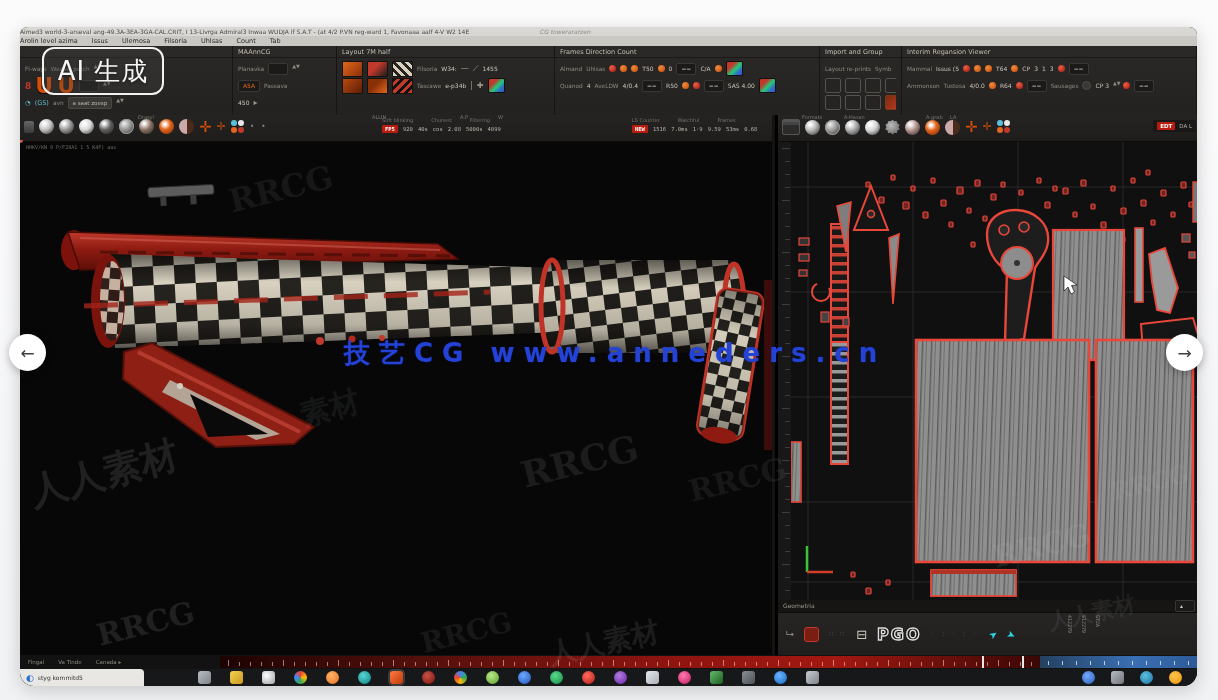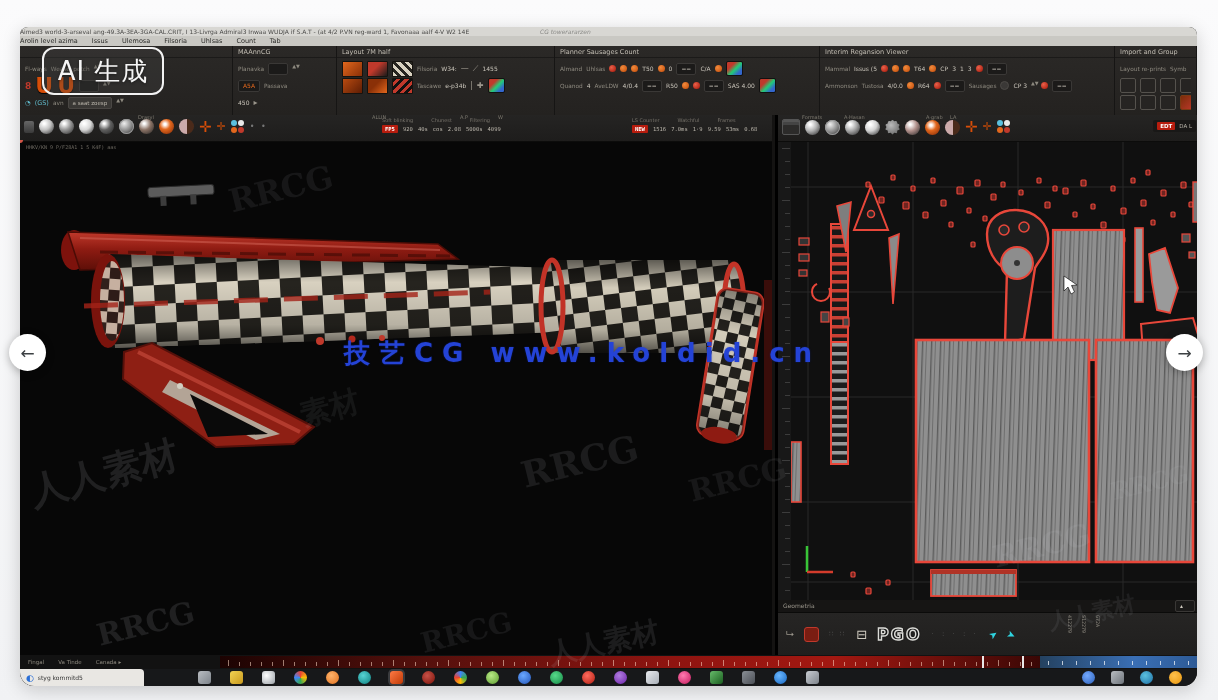--- a/index.html
+++ b/index.html
@@ -158,21 +158,21 @@
             <span class="tk tk-thumb" style="background: linear-gradient(135deg, rgb(138, 48, 7) 40%, rgb(226, 103, 29));"></span>
             <span class="tk tk-thumb" style="background: repeating-linear-gradient(-45deg, rgb(192, 57, 43) 0px, rgb(192, 57, 43) 3px, rgb(17, 17, 17) 3px, rgb(17, 17, 17) 6px);"></span>
             <span class="tk tk-lbl">Tascawe</span>
             <span class="tk tk-val">e-p34b</span>
             <span class="tk tk-glyph">|</span>
             <span class="tk tk-glyph">✚</span>
             <span class="tk tk-cicon"></span>
           </div>
         </div>
         <div class="panel" style="width: 265px;">
-          <div class="phead">Planner Sausages Count</div>
+          <div class="phead">Frames Direction Count</div>
           <div class="prow">
             <span class="tk tk-lbl">Almand</span>
             <span class="tk tk-lbl">Uhlsas</span>
             <span class="tk tk-rdot"></span>
             <span class="tk tk-dot"></span>
             <span class="tk tk-dot"></span>
             <span class="tk tk-val">T50</span>
             <span class="tk tk-dot"></span>
             <span class="tk tk-val">0</span>
             <span class="tk tk-chip">==</span>
@@ -185,20 +185,39 @@
             <span class="tk tk-val">4</span>
             <span class="tk tk-lbl">AveLDW</span>
             <span class="tk tk-val">4/0.4</span>
             <span class="tk tk-chip">==</span>
             <span class="tk tk-val">R50</span>
             <span class="tk tk-dot"></span>
             <span class="tk tk-rdot"></span>
             <span class="tk tk-chip">==</span>
             <span class="tk tk-val">SAS 4.00</span>
             <span class="tk tk-cicon"></span>
+          </div>
+        </div>
+        <div class="panel" style="width: 82px;">
+          <div class="phead">Import and Group</div>
+          <div class="prow">
+            <span class="tk tk-lbl">Layout re-prints</span>
+            <span class="tk tk-lbl">Symb</span>
+          </div>
+          <div class="prow">
+            <span class="tk tk-sq"></span>
+            <span class="tk tk-sq"></span>
+            <span class="tk tk-sq"></span>
+            <span class="tk tk-sq"></span>
+          </div>
+          <div class="prow">
+            <span class="tk tk-sq"></span>
+            <span class="tk tk-sq"></span>
+            <span class="tk tk-sq"></span>
+            <span class="tk tk-osq"></span>
           </div>
         </div>
         <div class="panel" style="width: 295px;">
           <div class="phead">Interim Regansion Viewer</div>
           <div class="prow">
             <span class="tk tk-lbl">Mammal</span>
             <span class="tk tk-val">Issus (5</span>
             <span class="tk tk-rdot"></span>
             <span class="tk tk-dot"></span>
             <span class="tk tk-dot"></span>
@@ -218,39 +237,20 @@
             <span class="tk tk-dot"></span>
             <span class="tk tk-val">R64</span>
             <span class="tk tk-rdot"></span>
             <span class="tk tk-chip">==</span>
             <span class="tk tk-lbl">Sausages</span>
             <span class="tk tk-ddot"></span>
             <span class="tk tk-val">CP 3</span>
             <span class="tk tk-spin">▲▼</span>
             <span class="tk tk-rdot"></span>
             <span class="tk tk-chip">==</span>
-          </div>
-        </div>
-        <div class="panel" style="width: 82px;">
-          <div class="phead">Import and Group</div>
-          <div class="prow">
-            <span class="tk tk-lbl">Layout re-prints</span>
-            <span class="tk tk-lbl">Symb</span>
-          </div>
-          <div class="prow">
-            <span class="tk tk-sq"></span>
-            <span class="tk tk-sq"></span>
-            <span class="tk tk-sq"></span>
-            <span class="tk tk-sq"></span>
-          </div>
-          <div class="prow">
-            <span class="tk tk-sq"></span>
-            <span class="tk tk-sq"></span>
-            <span class="tk tk-sq"></span>
-            <span class="tk tk-osq"></span>
           </div>
         </div>
       </div>
 
     <div id="vpL">
       <div class="vtb">
         <div class="vticons" id="vpLicons">
             <span class="vi vi-bar"></span>
             <span class="vi vi-sph" style="background: radial-gradient(circle at 35% 30%, rgb(255, 255, 255) 5%, rgb(194, 194, 194) 45%, rgb(34, 34, 34) 100%);"></span>
             <span class="vi vi-sph" style="background: radial-gradient(circle at 35% 30%, rgb(255, 255, 255) 5%, rgb(150, 150, 150) 45%, rgb(34, 34, 34) 100%);"></span>
@@ -747,21 +747,21 @@
 
   <div id="aibadge">
     <span>AI 生成</span>
   </div>
   <div class="navbtn" style="left:9px;top:334px">
     <span>←</span>
   </div>
   <div class="navbtn" style="left:1166px;top:334px">
     <span>→</span>
   </div>
-  <div id="wmMain">技艺CG  www.koldid.cn</div>
+  <div id="wmMain">技艺CG  www.anneders.cn</div>
   <div id="ghosts">
       <span class="ghost" style="left: 228px; top: 170px; font-size: 32px; opacity: 0.08; transform: rotate(-14deg); position: absolute;">RRCG</span>
       <span class="ghost" style="left: 520px; top: 440px; font-size: 36px; opacity: 0.1; transform: rotate(-14deg); position: absolute;">RRCG</span>
       <span class="ghost" style="left: 96px; top: 606px; font-size: 30px; opacity: 0.12; transform: rotate(-14deg); position: absolute;">RRCG</span>
       <span class="ghost" style="left: 420px; top: 616px; font-size: 28px; opacity: 0.08; transform: rotate(-14deg); position: absolute;">RRCG</span>
       <span class="ghost" style="left: 688px; top: 462px; font-size: 30px; opacity: 0.08; transform: rotate(-14deg); position: absolute;">RRCG</span>
       <span class="ghost" style="left: 992px; top: 528px; font-size: 30px; opacity: 0.09; transform: rotate(-14deg); position: absolute;">RRCG</span>
       <span class="ghost" style="left: 1110px; top: 468px; font-size: 24px; opacity: 0.07; transform: rotate(-14deg); position: absolute;">RRCG</span>
       <span class="ghost" style="left: 28px; top: 448px; font-size: 38px; opacity: 0.12; transform: rotate(-15deg); position: absolute;">人人素材</span>
       <span class="ghost" style="left: 548px; top: 624px; font-size: 28px; opacity: 0.1; transform: rotate(-12deg); position: absolute;">人人素材</span>

